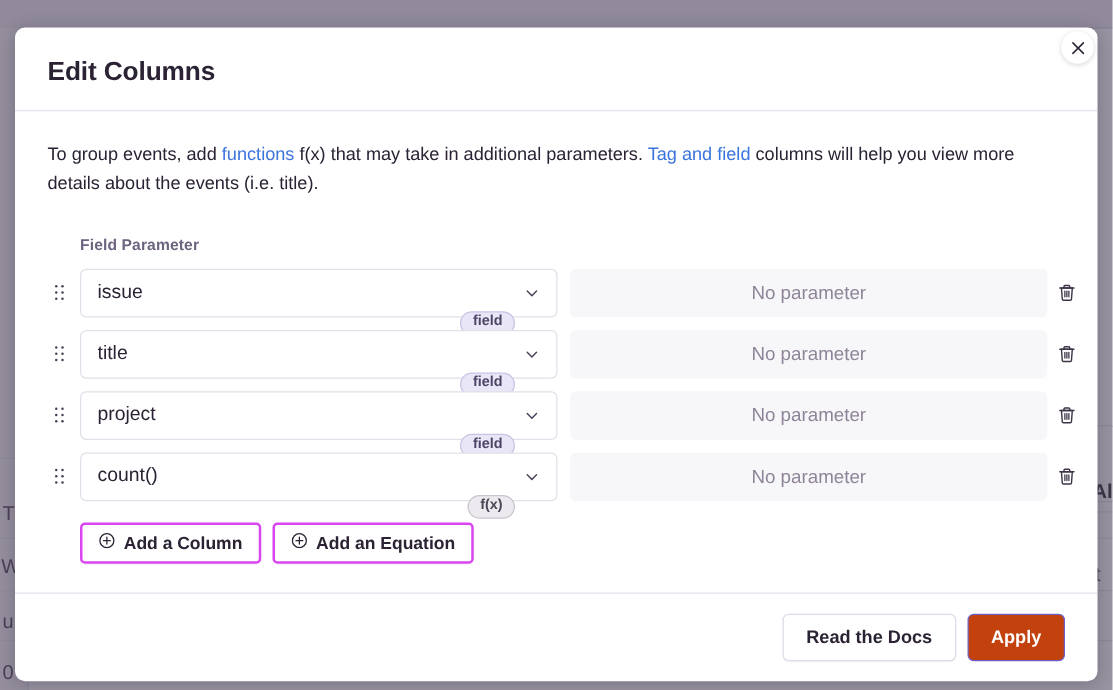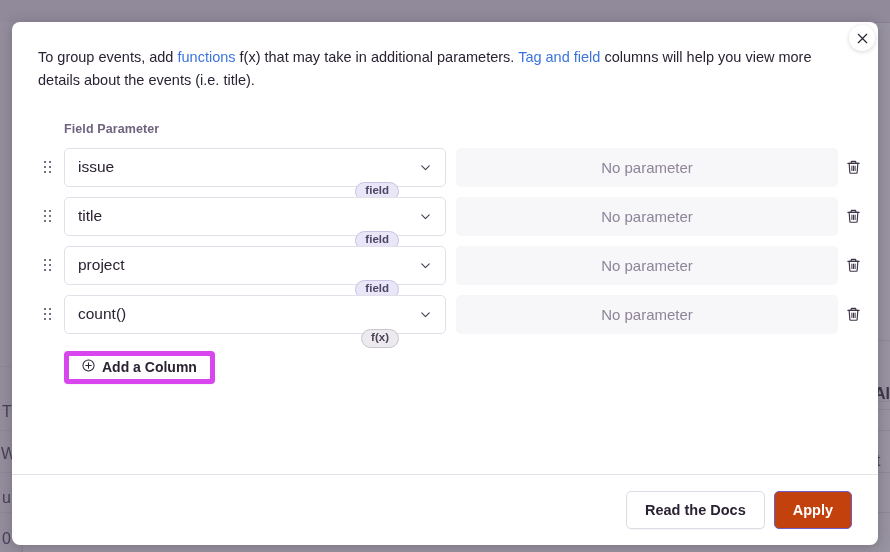--- a/index.html
+++ b/index.html
@@ -185,21 +185,20 @@
     width: 382px;
     height: 39px;
     background: #ffffff;
     border: 1px solid #e2dfe8;
     border-radius: 5px;
     display: flex;
     align-items: center;
     padding: 0 10px 0 13px;
     box-sizing: border-box;
     cursor: pointer;
-    gap: 13px;
   }
   .select-value {
     font-size: 15.5px;
     color: #2b2233;
     flex: 1 1 auto;
     overflow: hidden;
     white-space: nowrap;
   }
   .kind-badge {
     font-size: 11.5px;
@@ -271,21 +270,21 @@
     padding-left: 26px;
     margin-top: 12px;
   }
   .add-btn {
     display: inline-flex;
     align-items: center;
     gap: 7px;
     height: 33px;
     padding: 0 13px;
     background: #ffffff;
-    border: 5px solid #d946ef;
+    border: 2px solid #d946ef;
     border-radius: 4px;
     font-family: "Liberation Sans", sans-serif;
     font-size: 14px;
     font-weight: 700;
     color: #2b2233;
     cursor: pointer;
     box-shadow: 0 1px 0 rgba(43,34,51,0.04);
   }
 
   
@@ -339,20 +338,23 @@
     <div class="bg-text light" style="left: 2px; top: 489px;">u</div>
     <div class="bg-text light" style="left: 2px; top: 530px;">0</div>
     <div class="bg-text" style="left: 874px; top: 385px;">All</div>
     <div class="bg-text light" style="left: 876px; top: 452px;">t</div>
   </div>
 
 <div id="modal-overlay"></div>
 
 <div id="modal">
 
+  <div class="modal-header">
+    <h1 class="modal-title">Edit Columns</h1>
+  </div>
 
   <div class="modal-body">
 
     <p class="description"><span>To group events, add </span><a href="#">functions</a><span> f(x) that may take in additional parameters. </span><a href="#">Tag and field</a><span> columns will help you view more details about the events (i.e. title).</span></p>
 
     <div class="columns-table">
 
       <div class="col-headers">
         <div class="col-head param-head">Field Parameter</div>
       </div>
@@ -491,20 +493,29 @@
       <div class="add-row">
         <button class="add-btn">
           <span>
             <svg width="13" height="13" viewBox="0 0 14 14" fill="none">
               <circle cx="7" cy="7" r="6" stroke="#2b2233" stroke-width="1.1"></circle>
               <path d="M7 4.1v5.8M4.1 7h5.8" stroke="#2b2233" stroke-width="1.1" stroke-linecap="round"></path>
             </svg>
           </span>
           <span>Add a Column</span>
         </button>
+        <button class="add-btn">
+          <span>
+            <svg width="13" height="13" viewBox="0 0 14 14" fill="none">
+              <circle cx="7" cy="7" r="6" stroke="#2b2233" stroke-width="1.1"></circle>
+              <path d="M7 4.1v5.8M4.1 7h5.8" stroke="#2b2233" stroke-width="1.1" stroke-linecap="round"></path>
+            </svg>
+          </span>
+          <span>Add an Equation</span>
+        </button>
       </div>
 
     </div>
   </div>
 
   <div class="modal-footer">
     <button class="btn btn-secondary">Read the Docs</button>
     <button class="btn btn-primary">Apply</button>
   </div>
 

